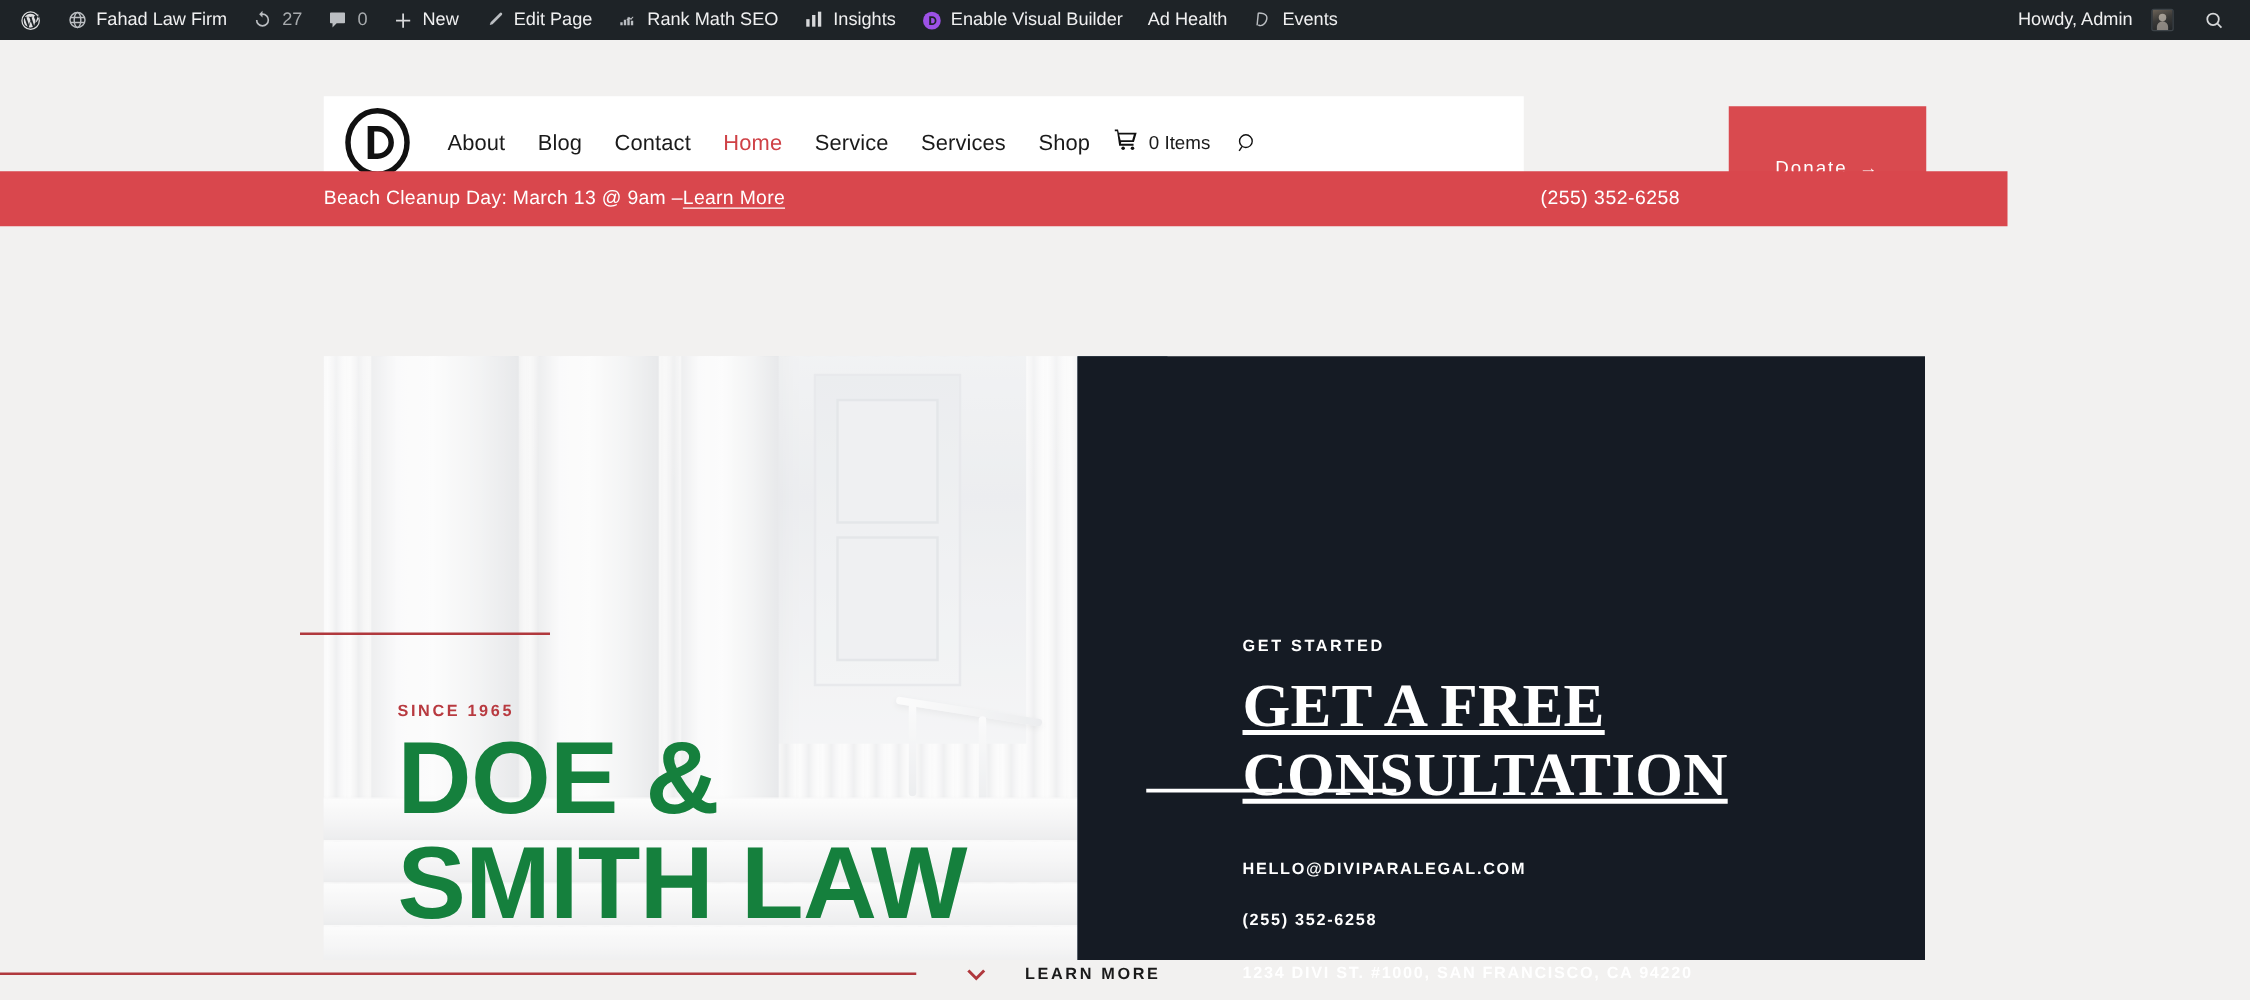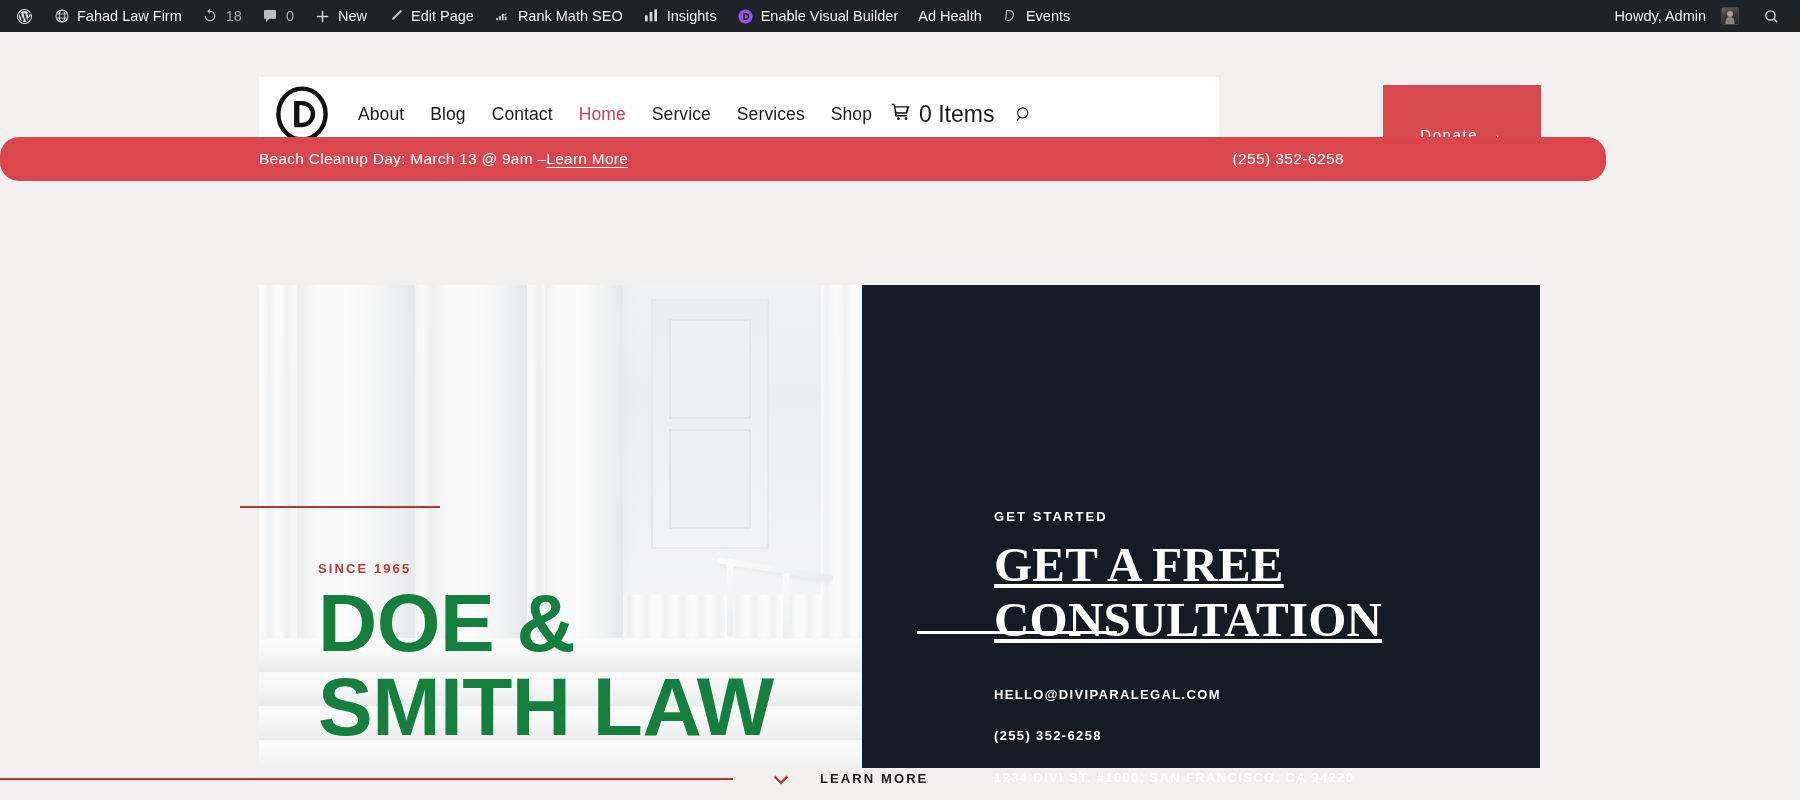--- a/index.html
+++ b/index.html
@@ -68,36 +68,36 @@
   }
   #logo-wrap { width: 86px; display:flex; align-items:center; justify-content:center; }
   #logo-mark { width: 56px; height: 56px; }
   #main-nav { display: flex; align-items: center; gap: 0px; }
   .nav-link {
     font-size: 17.5px; color: #1a1a1a; padding: 0 13px; white-space: nowrap;
     letter-spacing: .1px; cursor: pointer; text-decoration: none;
   }
   .nav-link.active { color: #cf4146; }
   #cart-link { display: flex; align-items: center; gap: 8px; padding-left: 6px; }
-  #cart-count { font-size: 23px; color: #1a1a1a; white-space: nowrap; }
+  #cart-count { font-size: 15px; color: #1a1a1a; white-space: nowrap; }
   #search-toggle { padding: 0 14px 0 20px; display:flex; align-items:center; cursor:pointer; }
 
   #donate-btn {
     position: absolute; left: 1383px; top: 53px; width: 158px; height: 58px;
     background: #d94a4f; color: #fff; border: 0;
     font-family: "Liberation Sans", sans-serif;
     font-size: 15px; font-weight: 400; letter-spacing: 1.6px;
     display: flex; align-items: flex-end; justify-content: center; gap: 9px;
     cursor: pointer;
   }
 
   
   #announce {
     height: 44px; background: #d9474d; color: #fff;
-    display: flex; align-items: center; position: relative; border-radius: 19px;
+    display: flex; align-items: center; position: relative;
   }
   #announce-text {
     position: absolute; left: 259px; font-size: 15.5px; letter-spacing: .25px;
     display: flex; align-items: center; gap: 0;
   }
   #announce-link { color: #fff; text-decoration: underline; text-underline-offset: 3px; cursor: pointer; }
   #announce-phone { position: absolute; right: 262px; font-size: 15.5px; letter-spacing: .4px; }
 
   
   #hero { position: relative; height: 619px; }
@@ -247,21 +247,21 @@
       </span>
       <span class="ab-label">Fahad Law Firm</span>
     </div>
 
     <div class="ab-item">
       <span class="ab-ico">
         <svg viewBox="0 0 24 24" width="16" height="16" fill="#c9ccd0">
             <path d="M12 4V1L8 5l4 4V6a6 6 0 1 1-6 6H4a8 8 0 1 0 8-8Z"></path>
           </svg>
       </span>
-      <span class="ab-count">18</span>
+      <span class="ab-count">27</span>
     </div>
 
     <div class="ab-item">
       <span class="ab-ico">
         <svg viewBox="0 0 24 24" width="16" height="16" fill="#c9ccd0">
             <path d="M4 3h16a1 1 0 0 1 1 1v11a1 1 0 0 1-1 1h-9l-5 5v-5H4a1 1 0 0 1-1-1V4a1 1 0 0 1 1-1Z"></path>
           </svg>
       </span>
       <span class="ab-count">0</span>
     </div>

